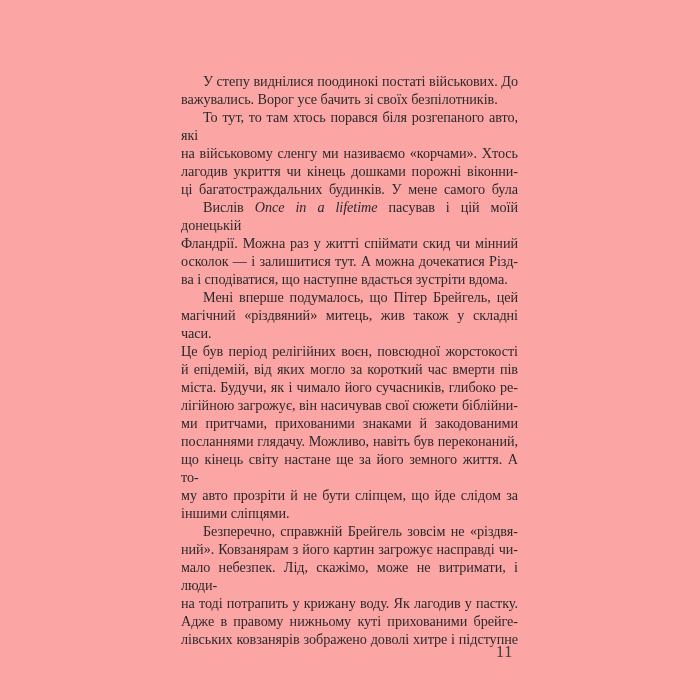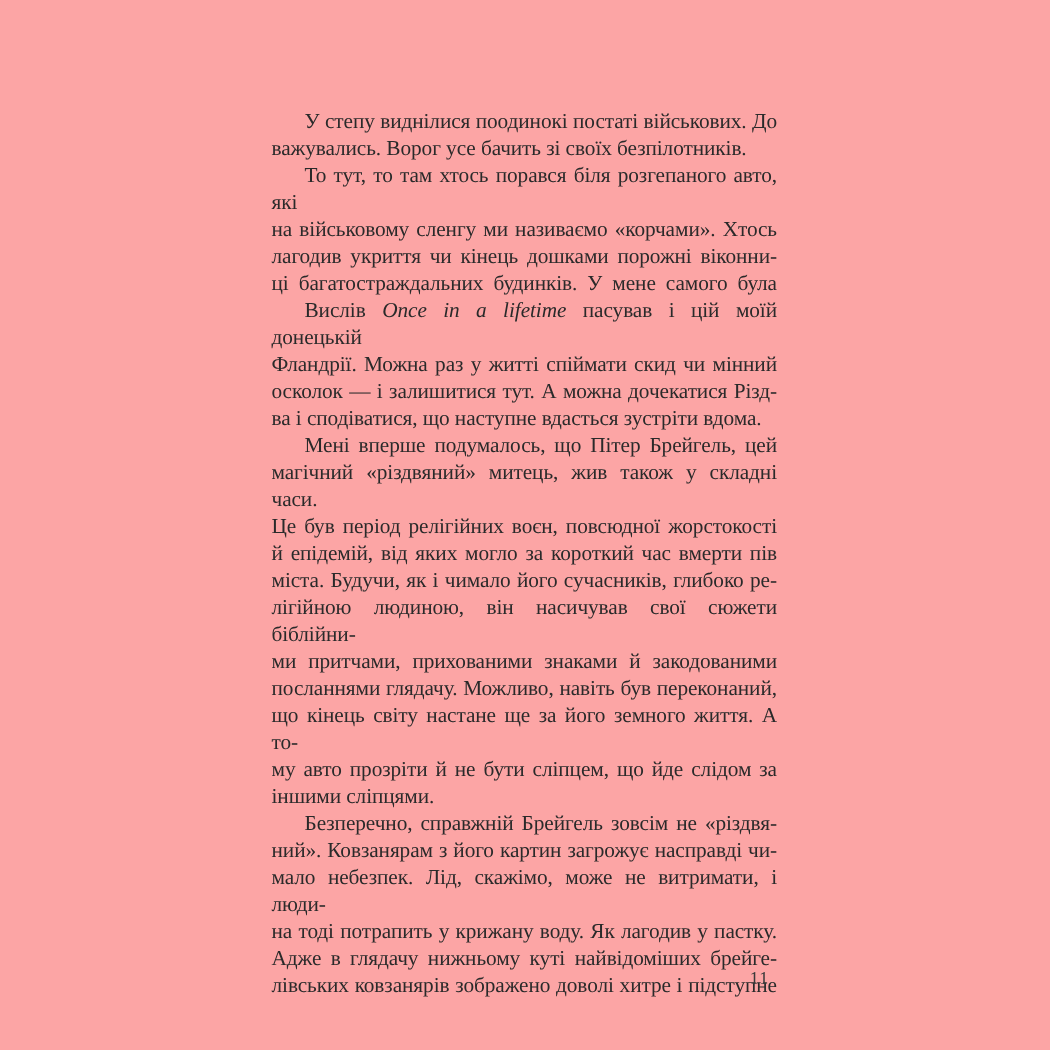--- a/index.html
+++ b/index.html
@@ -31,21 +31,21 @@
   .line.indent {
     text-indent: 22px;
   }
   .italic { font-style: italic; }
   .page-number {
     position: absolute;
     top: 645px;
     left: 181px;
     width: 332px;
     text-align: right;
-    font-size: 12px;
+    font-size: 16px;
     line-height: 14px;
     letter-spacing: 0.8px;
     color: #3a3a3a;
     font-family: "Liberation Serif", serif;
   }
 </style>
 </head>
 <body>
 
 <div class="page">
@@ -58,27 +58,27 @@
       <div class="line just">ці багатостраждальних будинків. У мене самого була</div>
       <div class="line just indent"><span>Вислів </span><span class="italic">Once in a lifetime</span><span> пасував і цій моїй донецькій</span></div>
       <div class="line just">Фландрії. Можна раз у житті спіймати скид чи мінний</div>
       <div class="line just">осколок — і залишитися тут. А можна дочекатися Різд-</div>
       <div class="line">ва і сподіватися, що наступне вдасться зустріти вдома.</div>
       <div class="line just indent">Мені вперше подумалось, що Пітер Брейгель, цей</div>
       <div class="line just">магічний «різдвяний» митець, жив також у складні часи.</div>
       <div class="line just">Це був період релігійних воєн, повсюдної жорстокості</div>
       <div class="line just">й епідемій, від яких могло за короткий час вмерти пів</div>
       <div class="line just">міста. Будучи, як і чимало його сучасників, глибоко ре-</div>
-      <div class="line just">лігійною людиною, він насичував свої сюжети біблійни-</div>
+      <div class="line just">лігійною загрожує, він насичував свої сюжети біблійни-</div>
       <div class="line just">ми притчами, прихованими знаками й закодованими</div>
       <div class="line just">посланнями глядачу. Можливо, навіть був переконаний,</div>
       <div class="line just">що кінець світу настане ще за його земного життя. А то-</div>
       <div class="line just">му авто прозріти й не бути сліпцем, що йде слідом за</div>
       <div class="line">іншими сліпцями.</div>
       <div class="line just indent">Безперечно, справжній Брейгель зовсім не «різдвя-</div>
       <div class="line just">ний». Ковзанярам з його картин загрожує насправді чи-</div>
       <div class="line just">мало небезпек. Лід, скажімо, може не витримати, і люди-</div>
       <div class="line just">на тоді потрапить у крижану воду. Як лагодив у пастку.</div>
-      <div class="line just">Адже в глядачу нижньому куті найвідоміших брейге-</div>
+      <div class="line just">Адже в правому нижньому куті прихованими брейге-</div>
       <div class="line just">лівських ковзанярів зображено доволі хитре і підступне</div>
     </div>
   <div class="page-number">11</div>
 </div>
 
 </body></html>

